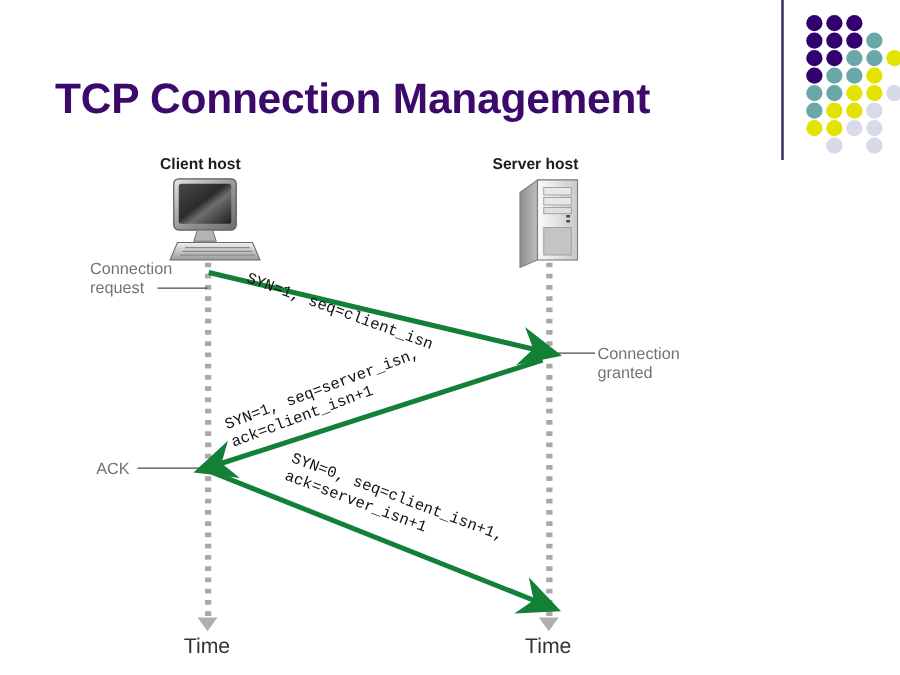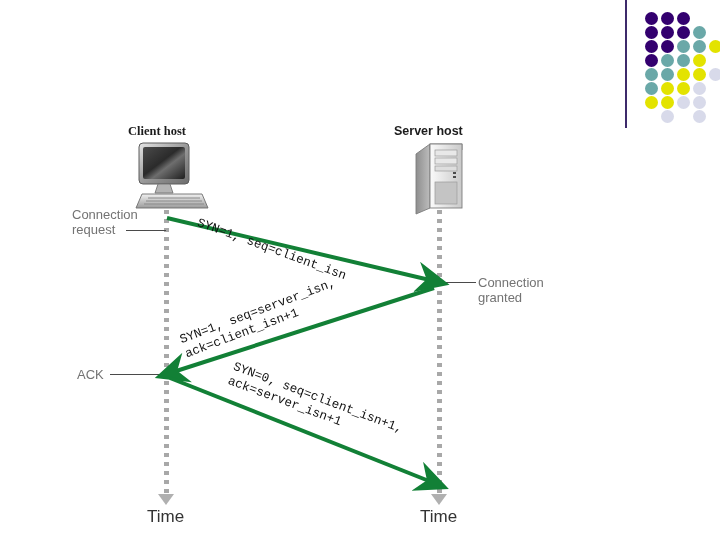--- a/index.html
+++ b/index.html
@@ -31,21 +31,21 @@
     white-space:nowrap;
   }
 
   
   #diagram{position:absolute;left:0;top:112px;width:620px;height:420px;}
 
   .host-label{
     position:absolute;font-size:12.5px;font-weight:bold;color:#1c1c1c;
     white-space:nowrap;
   }
-  #client-host-label{left:128px;top:12px;font-family:Liberation Serif, serif;}
+  #client-host-label{left:128px;top:12px;}
   #server-host-label{left:394px;top:12px;}
 
   
   #client-icon{position:absolute;left:130px;top:30px;width:82px;height:70px;}
   #server-icon{position:absolute;left:412px;top:26px;width:62px;height:82px;}
 
   
   .timeline{
     position:absolute;width:5px;top:98px;height:288px;
     background-image:
@@ -137,20 +137,21 @@
       <div class="dot" style="left: 32px; top: 70px; background: rgb(227, 227, 0);"></div>
       <div class="dot" style="left: 48px; top: 70px; background: rgb(216, 218, 234);"></div>
       <div class="dot" style="left: 0px; top: 84px; background: rgb(227, 227, 0);"></div>
       <div class="dot" style="left: 16px; top: 84px; background: rgb(227, 227, 0);"></div>
       <div class="dot" style="left: 32px; top: 84px; background: rgb(216, 218, 234);"></div>
       <div class="dot" style="left: 48px; top: 84px; background: rgb(216, 218, 234);"></div>
       <div class="dot" style="left: 16px; top: 98px; background: rgb(216, 218, 234);"></div>
       <div class="dot" style="left: 48px; top: 98px; background: rgb(216, 218, 234);"></div>
     </div>
 
+  <div id="page-title">TCP Connection Management</div>
 
   <div id="diagram">
 
     <div class="host-label" id="client-host-label">Client host</div>
     <div class="host-label" id="server-host-label">Server host</div>
 
     <svg id="client-icon" viewBox="0 0 82 70">
       <defs>
         <linearGradient id="scr" x1="0" y1="0" x2="1" y2="1">
           <stop offset="0%" stop-color="#4a4a4a"></stop>

